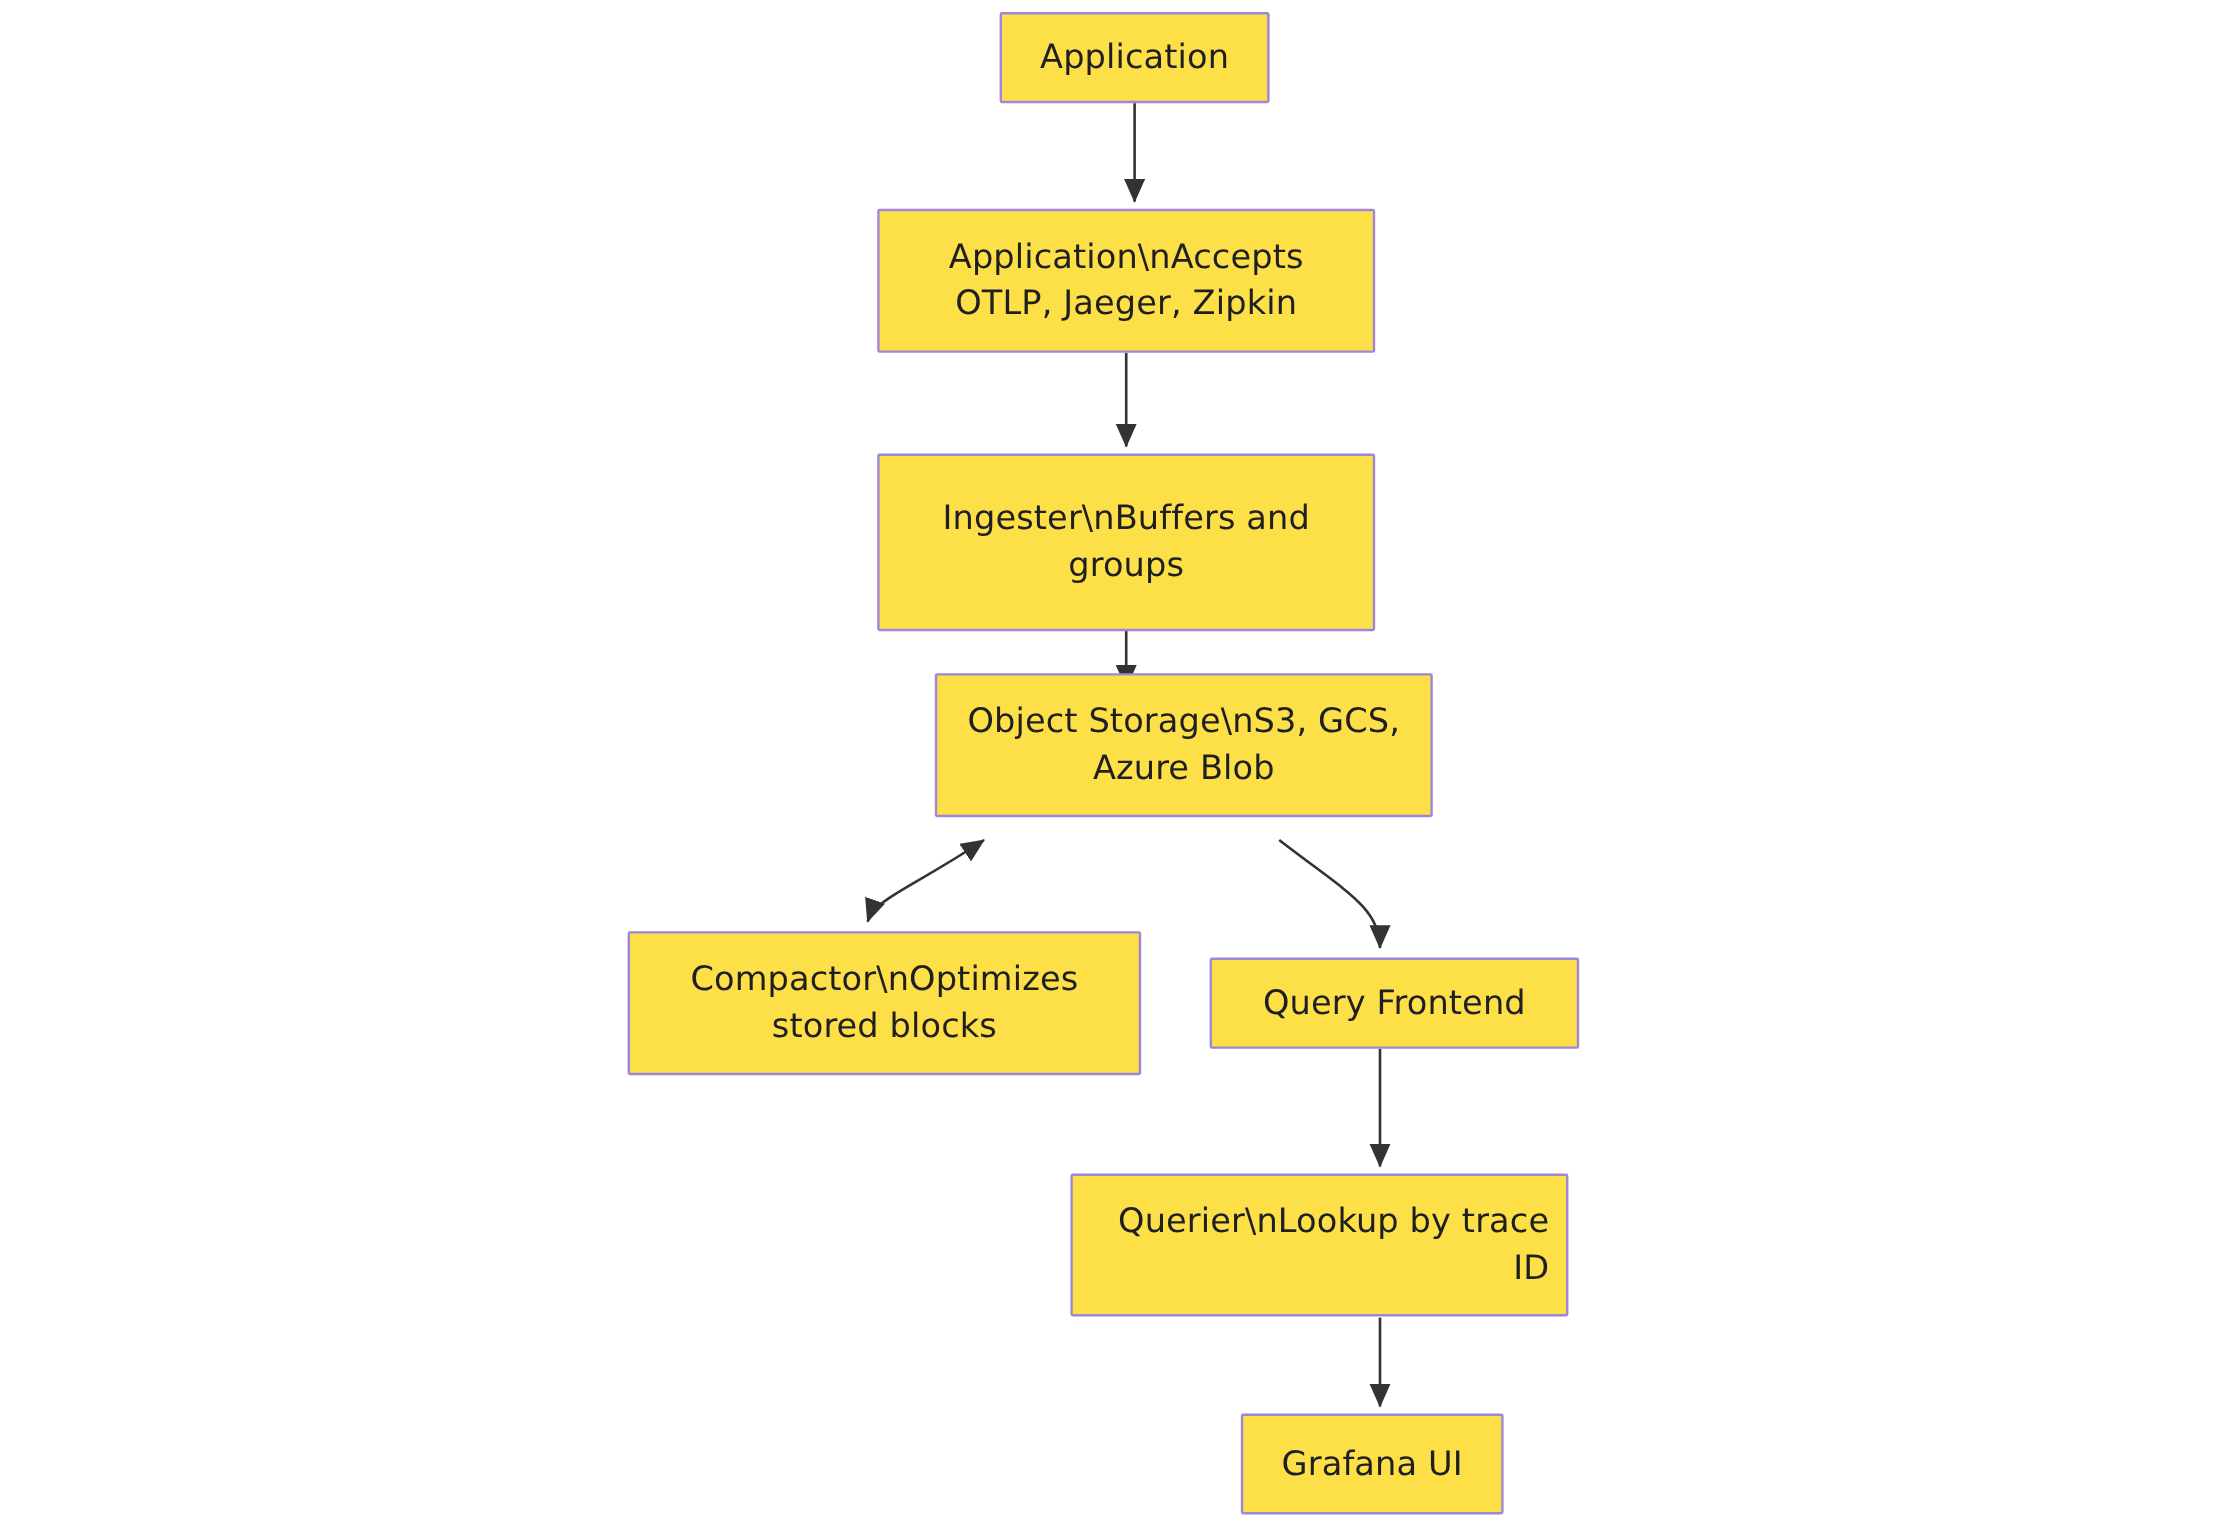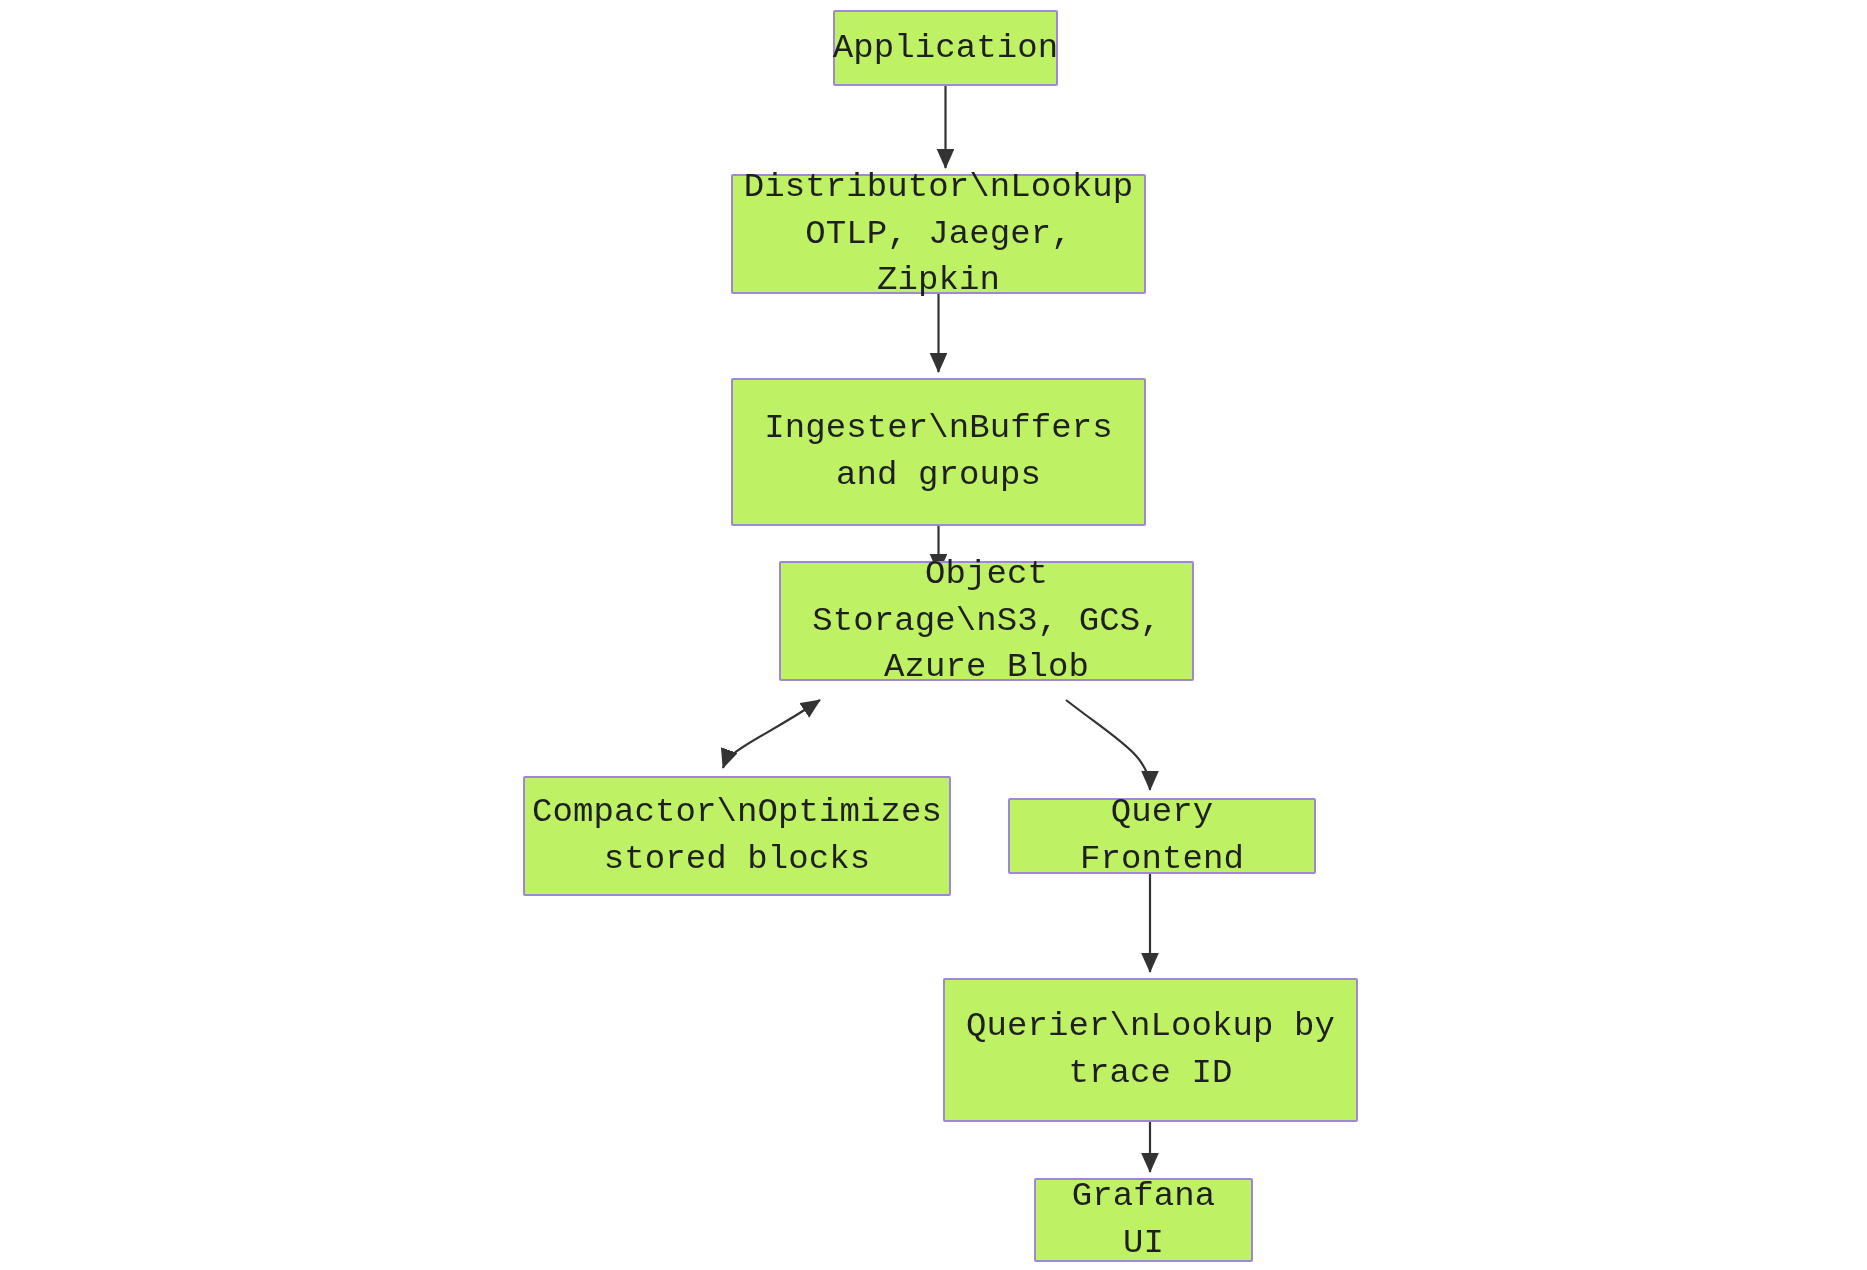--- a/index.html
+++ b/index.html
@@ -24,33 +24,32 @@
     position: absolute;
     left: 0;
     top: 0;
     width: 1867px;
     height: 1270px;
     pointer-events: none;
   }
   .node {
     position: absolute;
     box-sizing: border-box;
-    background: #bef264;
+    background: #fde047;
     border: 2px solid #9f86d8;
     border-radius: 2px;
     display: flex;
     align-items: center;
     justify-content: center;
     text-align: center;
     color: #1f1f22;
-    font-size: 34px;
+    font-size: 28px;
     line-height: 1.38;
     padding: 6px 14px;
     letter-spacing: 0.1px;
-    font-family: Liberation Mono, monospace;
   }
   .node-label {
     display: block;
     white-space: normal;
     word-break: normal;
   }
 </style>
 </head>
 <body>
 
@@ -81,40 +80,40 @@
 
       <line x1="1150" y1="1098" x2="1150" y2="1172" marker-end="url(#arrow-end)"></line>
     </g>
   </svg>
 
   <div class="node" style="left:833px; top:10px; width:225px; height:76px;">
     <span class="node-label">Application</span>
   </div>
 
   <div class="node" style="left:731px; top:174px; width:415px; height:120px;">
-    <span class="node-label">Distributor\nLookup OTLP, Jaeger, Zipkin</span>
+    <span class="node-label">Application\nAccepts OTLP, Jaeger, Zipkin</span>
   </div>
 
   <div class="node" style="left:731px; top:378px; width:415px; height:148px;">
     <span class="node-label">Ingester\nBuffers and groups</span>
   </div>
 
   <div class="node" style="left:731px; top:561px; width:415px; height:120px;margin-left:48px;">
     <span class="node-label">Object Storage\nS3, GCS, Azure Blob</span>
   </div>
 
   <div class="node" style="left:523px; top:776px; width:428px; height:120px;">
     <span class="node-label">Compactor\nOptimizes stored blocks</span>
   </div>
 
   <div class="node" style="left:1008px; top:798px; width:308px; height:76px;">
     <span class="node-label">Query Frontend</span>
   </div>
 
-  <div class="node" style="left:943px; top:978px; width:415px; height:144px;">
+  <div class="node" style="left:892px; top:978px; width:415px; height:119px;text-align:right;">
     <span class="node-label">Querier\nLookup by trace ID</span>
   </div>
 
   <div class="node" style="left:1034px; top:1178px; width:219px; height:84px;">
     <span class="node-label">Grafana UI</span>
   </div>
 
 </div>
 
 </body></html>

